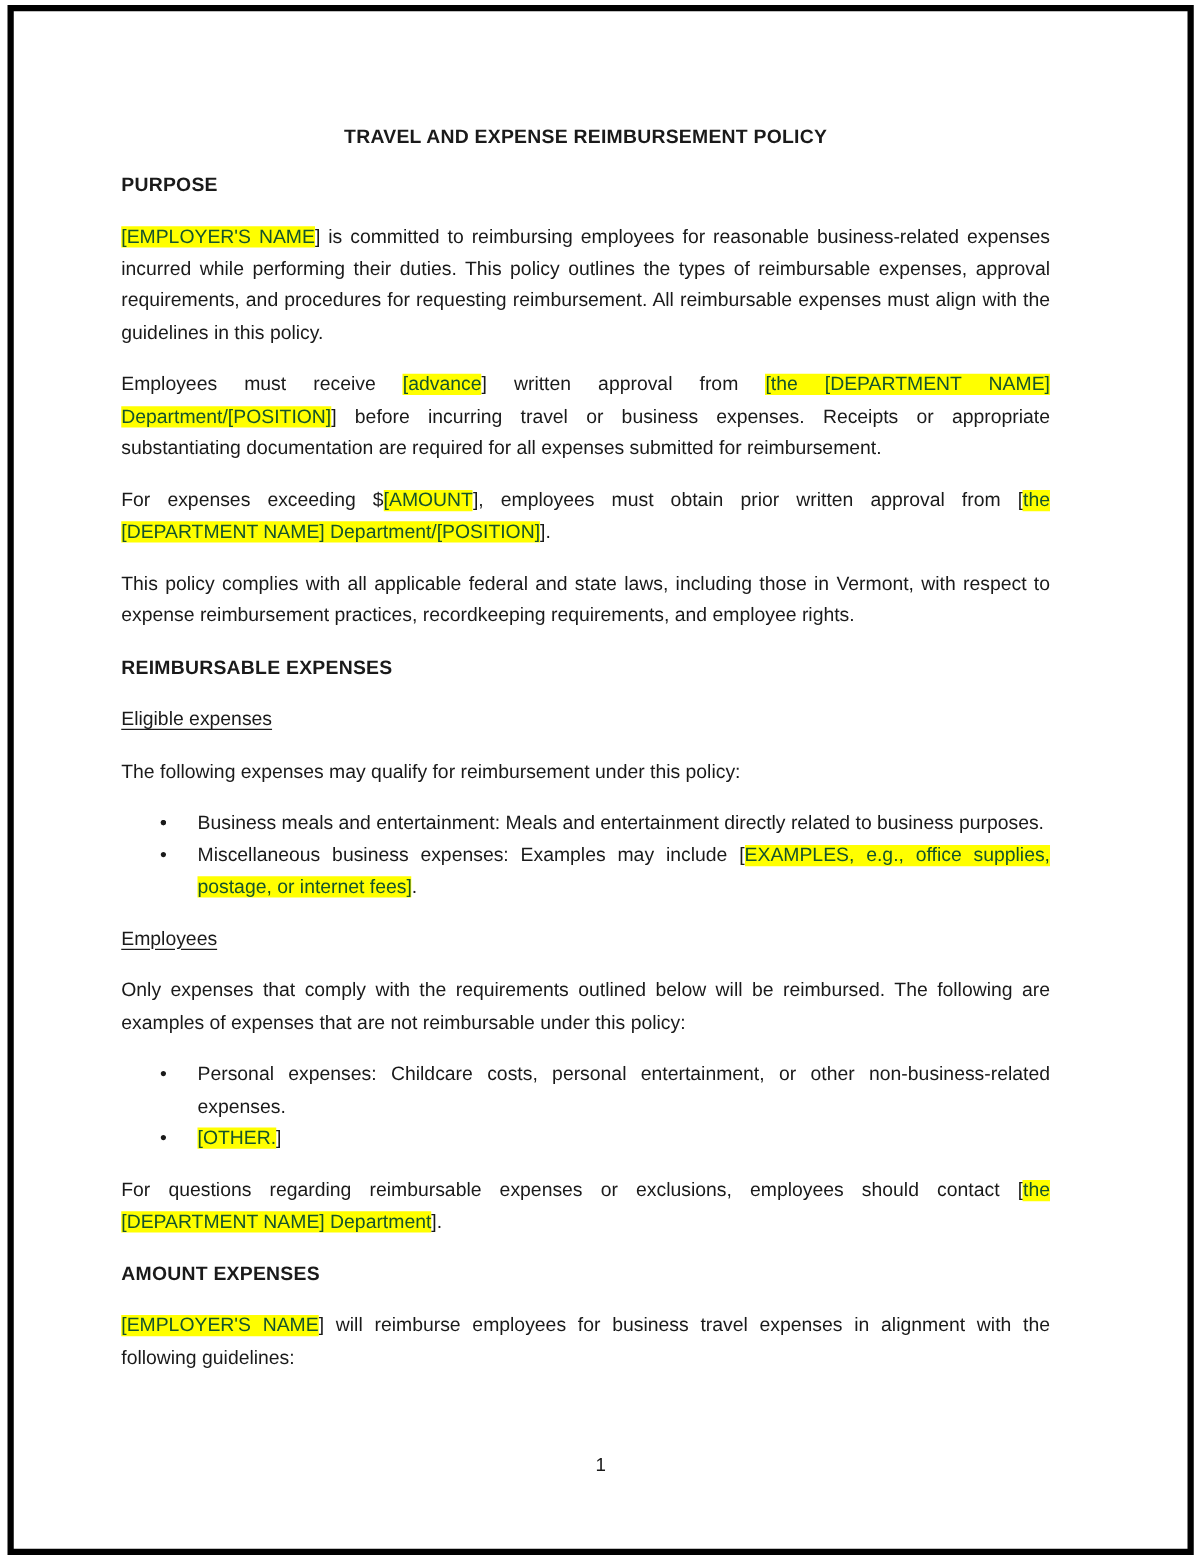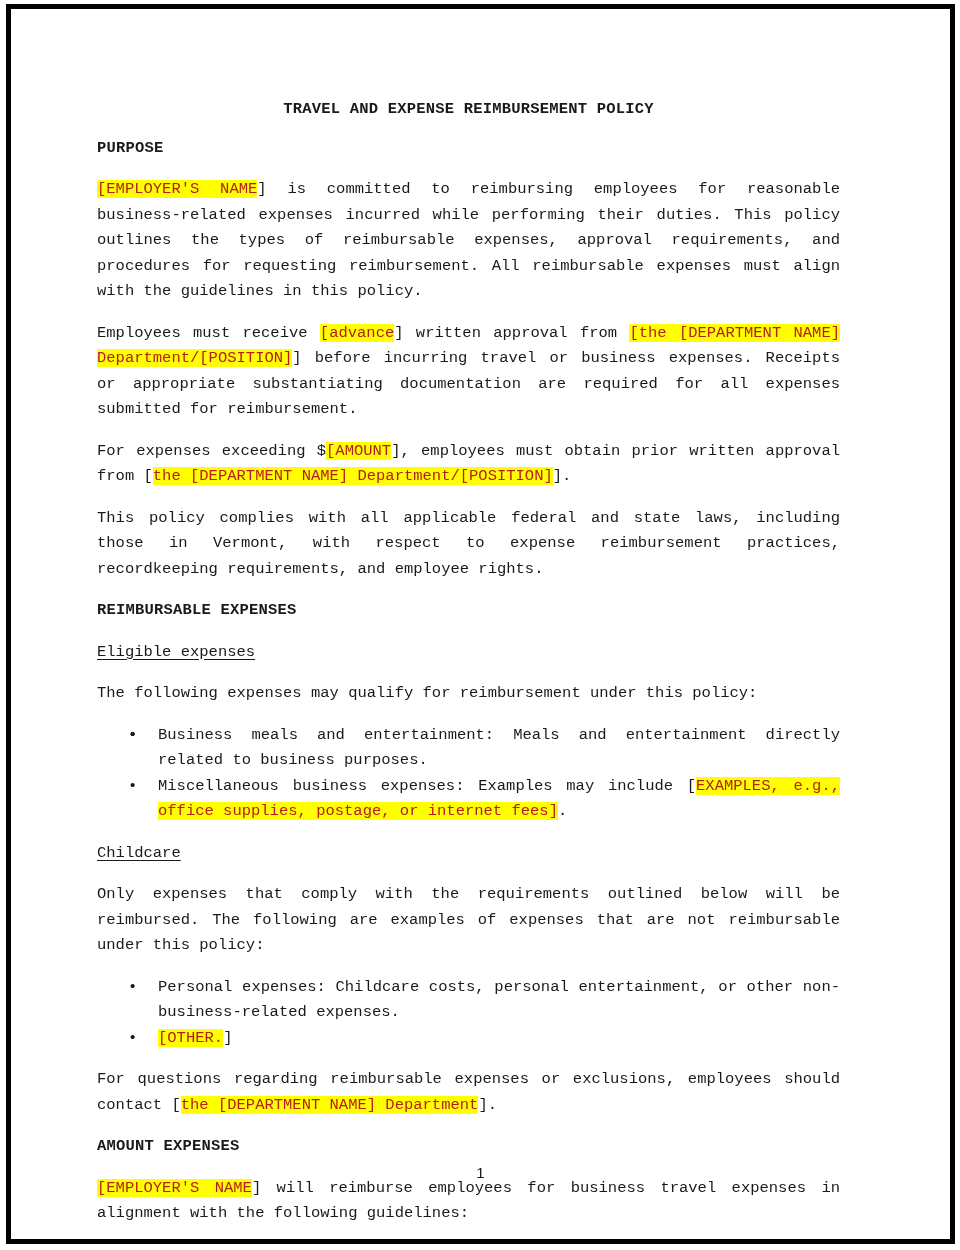--- a/index.html
+++ b/index.html
@@ -24,21 +24,20 @@
     border: 5px solid var(--border-color, #000);
     background: #ffffff;
   }
   .content {
     position: absolute;
     inset: 0;
     padding: 88px 110px 0 86px;
     color: var(--text-color, #1a1a1a);
     font-size: 15.5px;
     line-height: 25.5px;
-    font-family: Liberation Mono, monospace;
   }
   .doc-title {
     font-size: 15.5px;
     line-height: 25.5px;
     font-weight: bold;
     text-align: center;
     margin: 0 0 13px 0;
     letter-spacing: 0.2px;
   }
   .doc-body p { margin: 0 0 16px 0; }
@@ -46,21 +45,21 @@
     font-weight: bold;
     letter-spacing: 0.2px;
   }
   .subheading {
     text-decoration: underline;
     text-underline-offset: 3px;
   }
   .para { text-align: justify; }
   .hl {
     background: var(--hl-color, #ffff00);
-    color: #b91c1c;
+    color: #14532d;
   }
   ul.list {
     list-style: none;
     margin: 0 0 16px 0;
     padding: 0;
   }
   li.list-item {
     position: relative;
     padding-left: 61px;
     text-align: justify;
@@ -94,21 +93,21 @@
           <p class="para"><span class="run">For expenses exceeding $</span><span class="hl">[AMOUNT</span><span class="run">], employees must obtain prior written approval from [</span><span class="hl">the [DEPARTMENT NAME] Department/[POSITION]</span><span class="run">].</span></p>
           <p class="para"><span class="run">This policy complies with all applicable federal and state laws, including those in Vermont, with respect to expense reimbursement practices, recordkeeping requirements, and employee rights.</span></p>
           <p class="heading"><span class="run">REIMBURSABLE EXPENSES</span></p>
           <p class="subheading"><span class="run">Eligible expenses</span></p>
           <p class="para"><span class="run">The following expenses may qualify for reimbursement under this policy:</span></p>
           <ul class="list">
             <li class="list-item"><span class="bullet">•</span></li>
             <li class="list-item"><span class="bullet">•</span><span class="li-text"><span class="run">Business meals and entertainment: Meals and entertainment directly related to business purposes.</span></span></li>
             <li class="list-item"><span class="bullet">•</span><span class="li-text"><span class="run">Miscellaneous business expenses: Examples may include [</span><span class="hl">EXAMPLES, e.g., office supplies, postage, or internet fees]</span><span class="run">.</span></span></li>
           </ul>
-          <p class="subheading"><span class="run">Childcare</span></p>
+          <p class="subheading"><span class="run">Employees</span></p>
           <p class="para"><span class="run">Only expenses that comply with the requirements outlined below will be reimbursed. The following are examples of expenses that are not reimbursable under this policy:</span></p>
           <ul class="list">
             <li class="list-item"><span class="bullet">•</span><span class="li-text"><span class="run">Personal expenses: Childcare costs, personal entertainment, or other non-business-related expenses.</span></span></li>
             <li class="list-item"><span class="bullet">•</span><span class="li-text"><span class="hl">[OTHER.</span><span class="run">]</span></span></li>
           </ul>
           <p class="para"><span class="run">For questions regarding reimbursable expenses or exclusions, employees should contact [</span><span class="hl">the [DEPARTMENT NAME] Department</span><span class="run">].</span></p>
           <p class="heading"><span class="run">AMOUNT EXPENSES</span></p>
           <p class="para"><span class="hl">[EMPLOYER'S NAME</span><span class="run">] will reimburse employees for business travel expenses in alignment with the following guidelines:</span></p>
         </div>
     </div>

